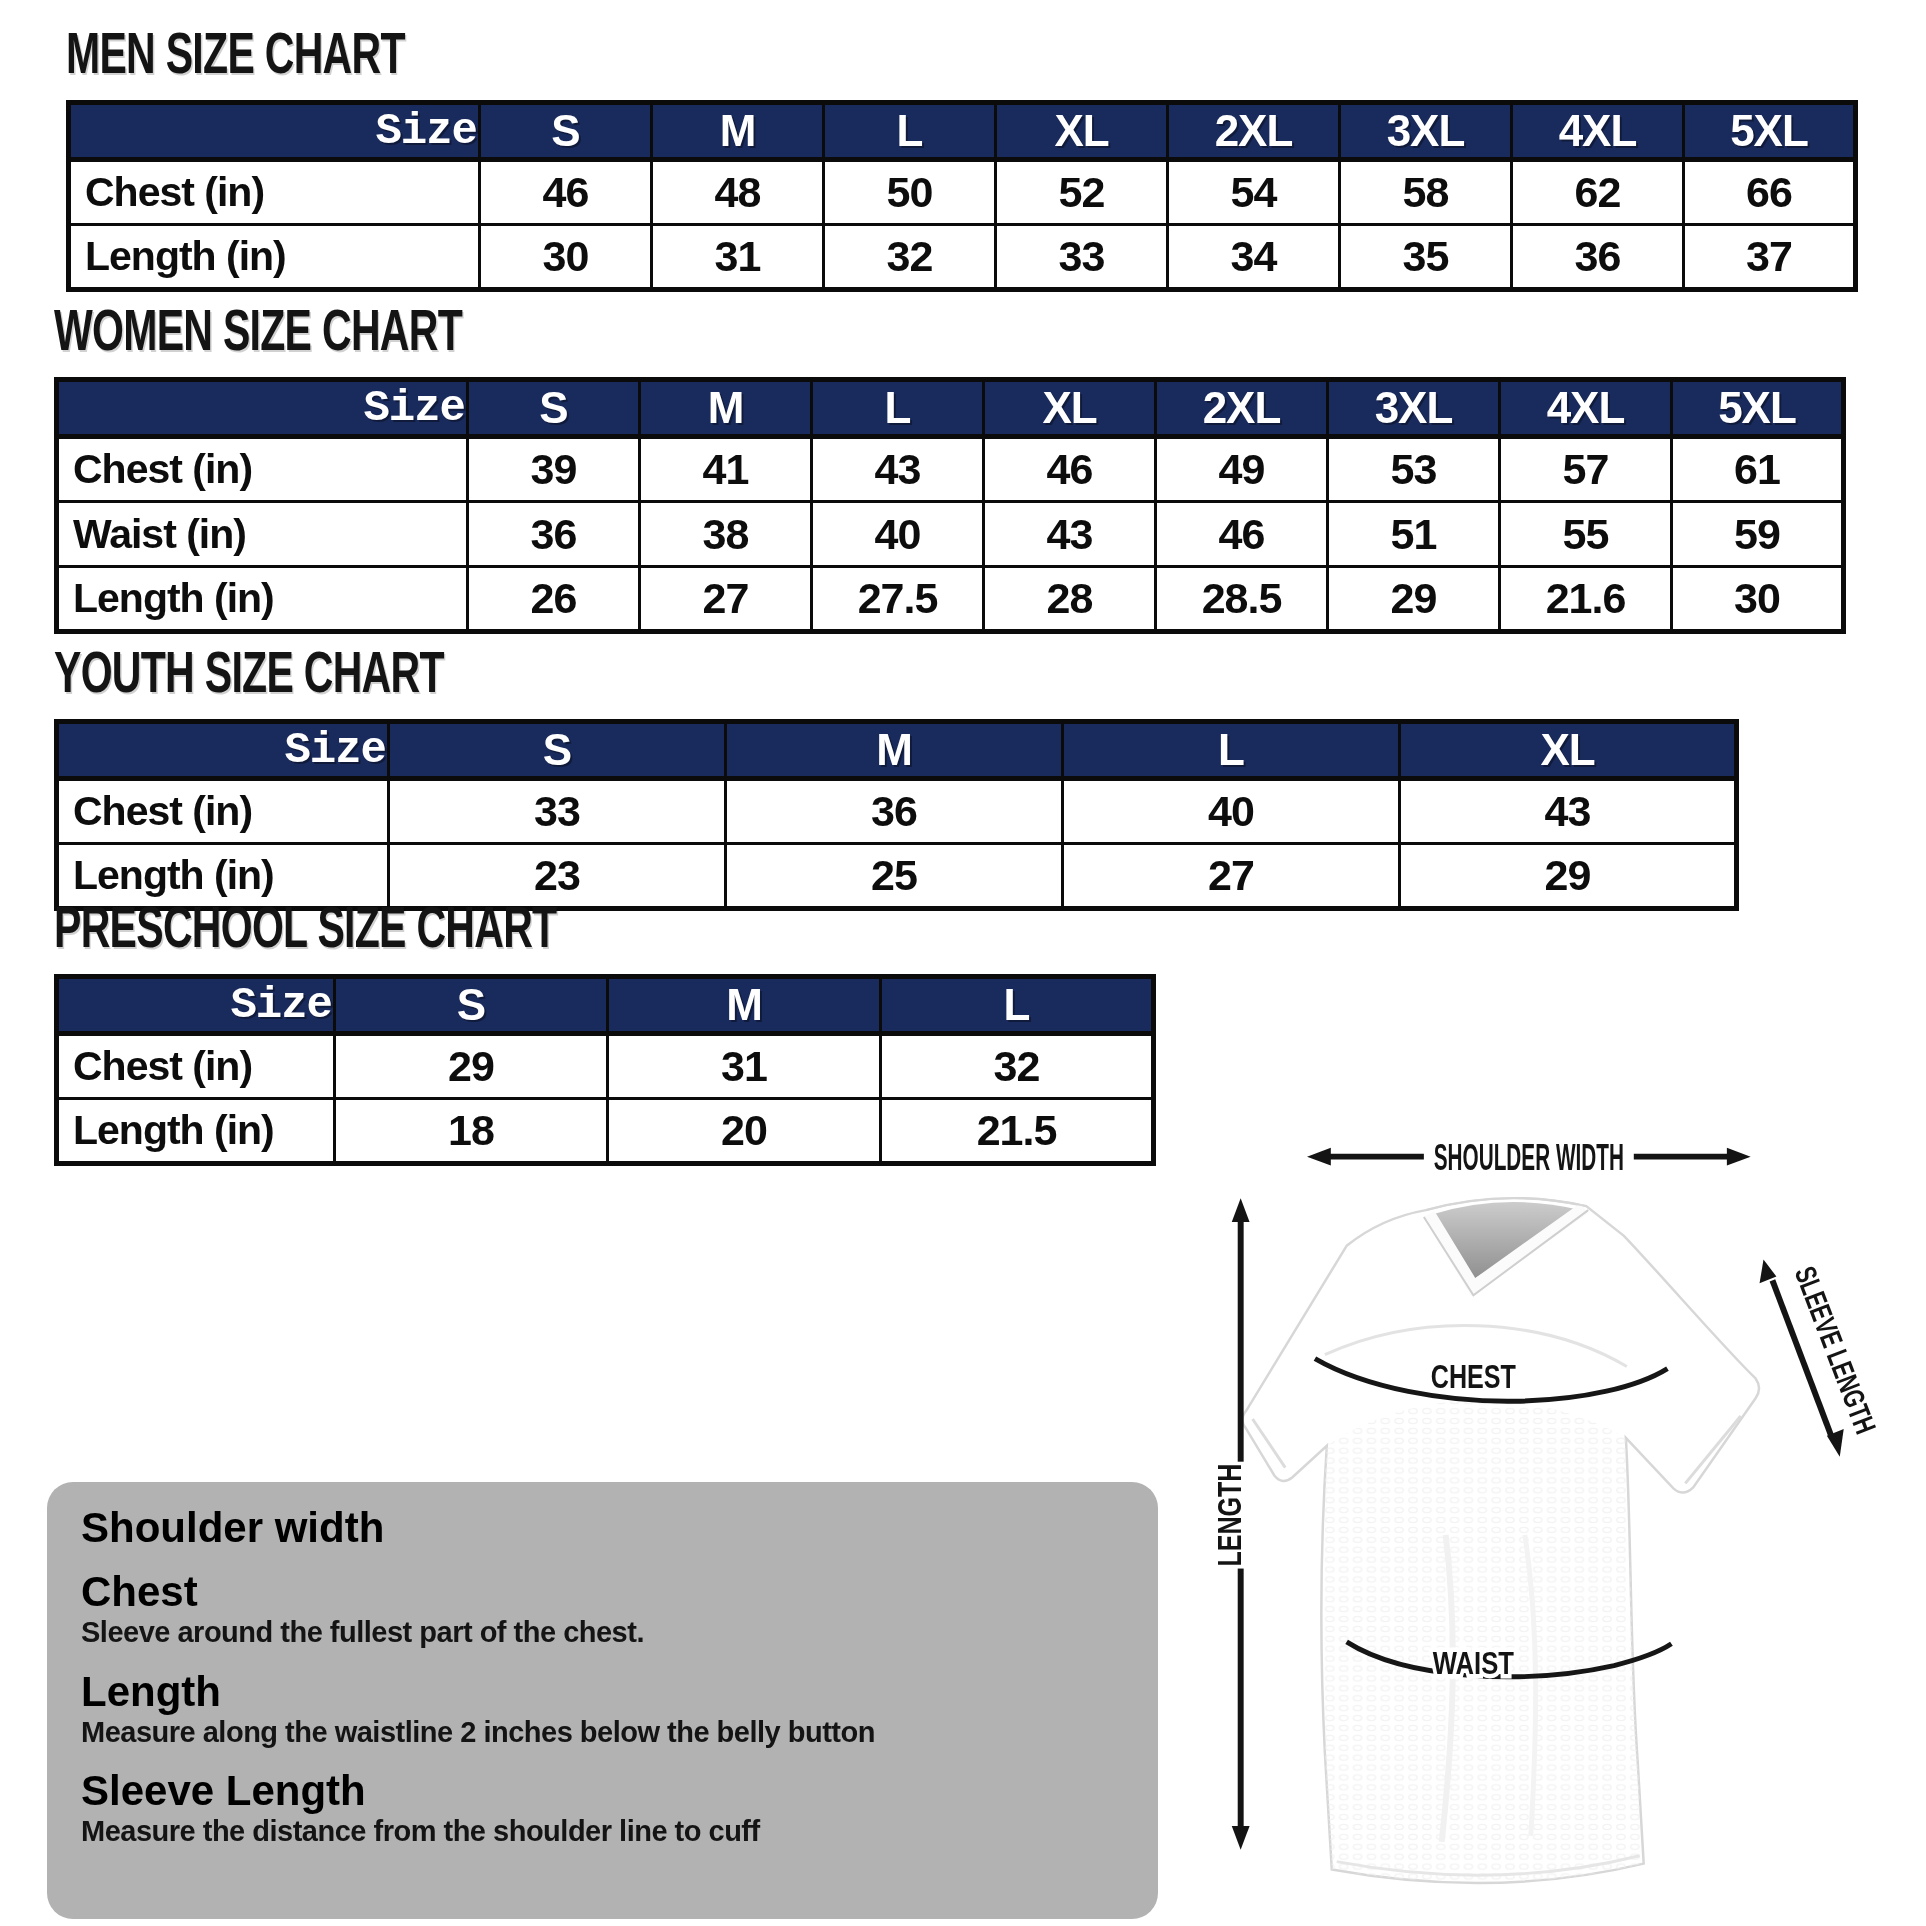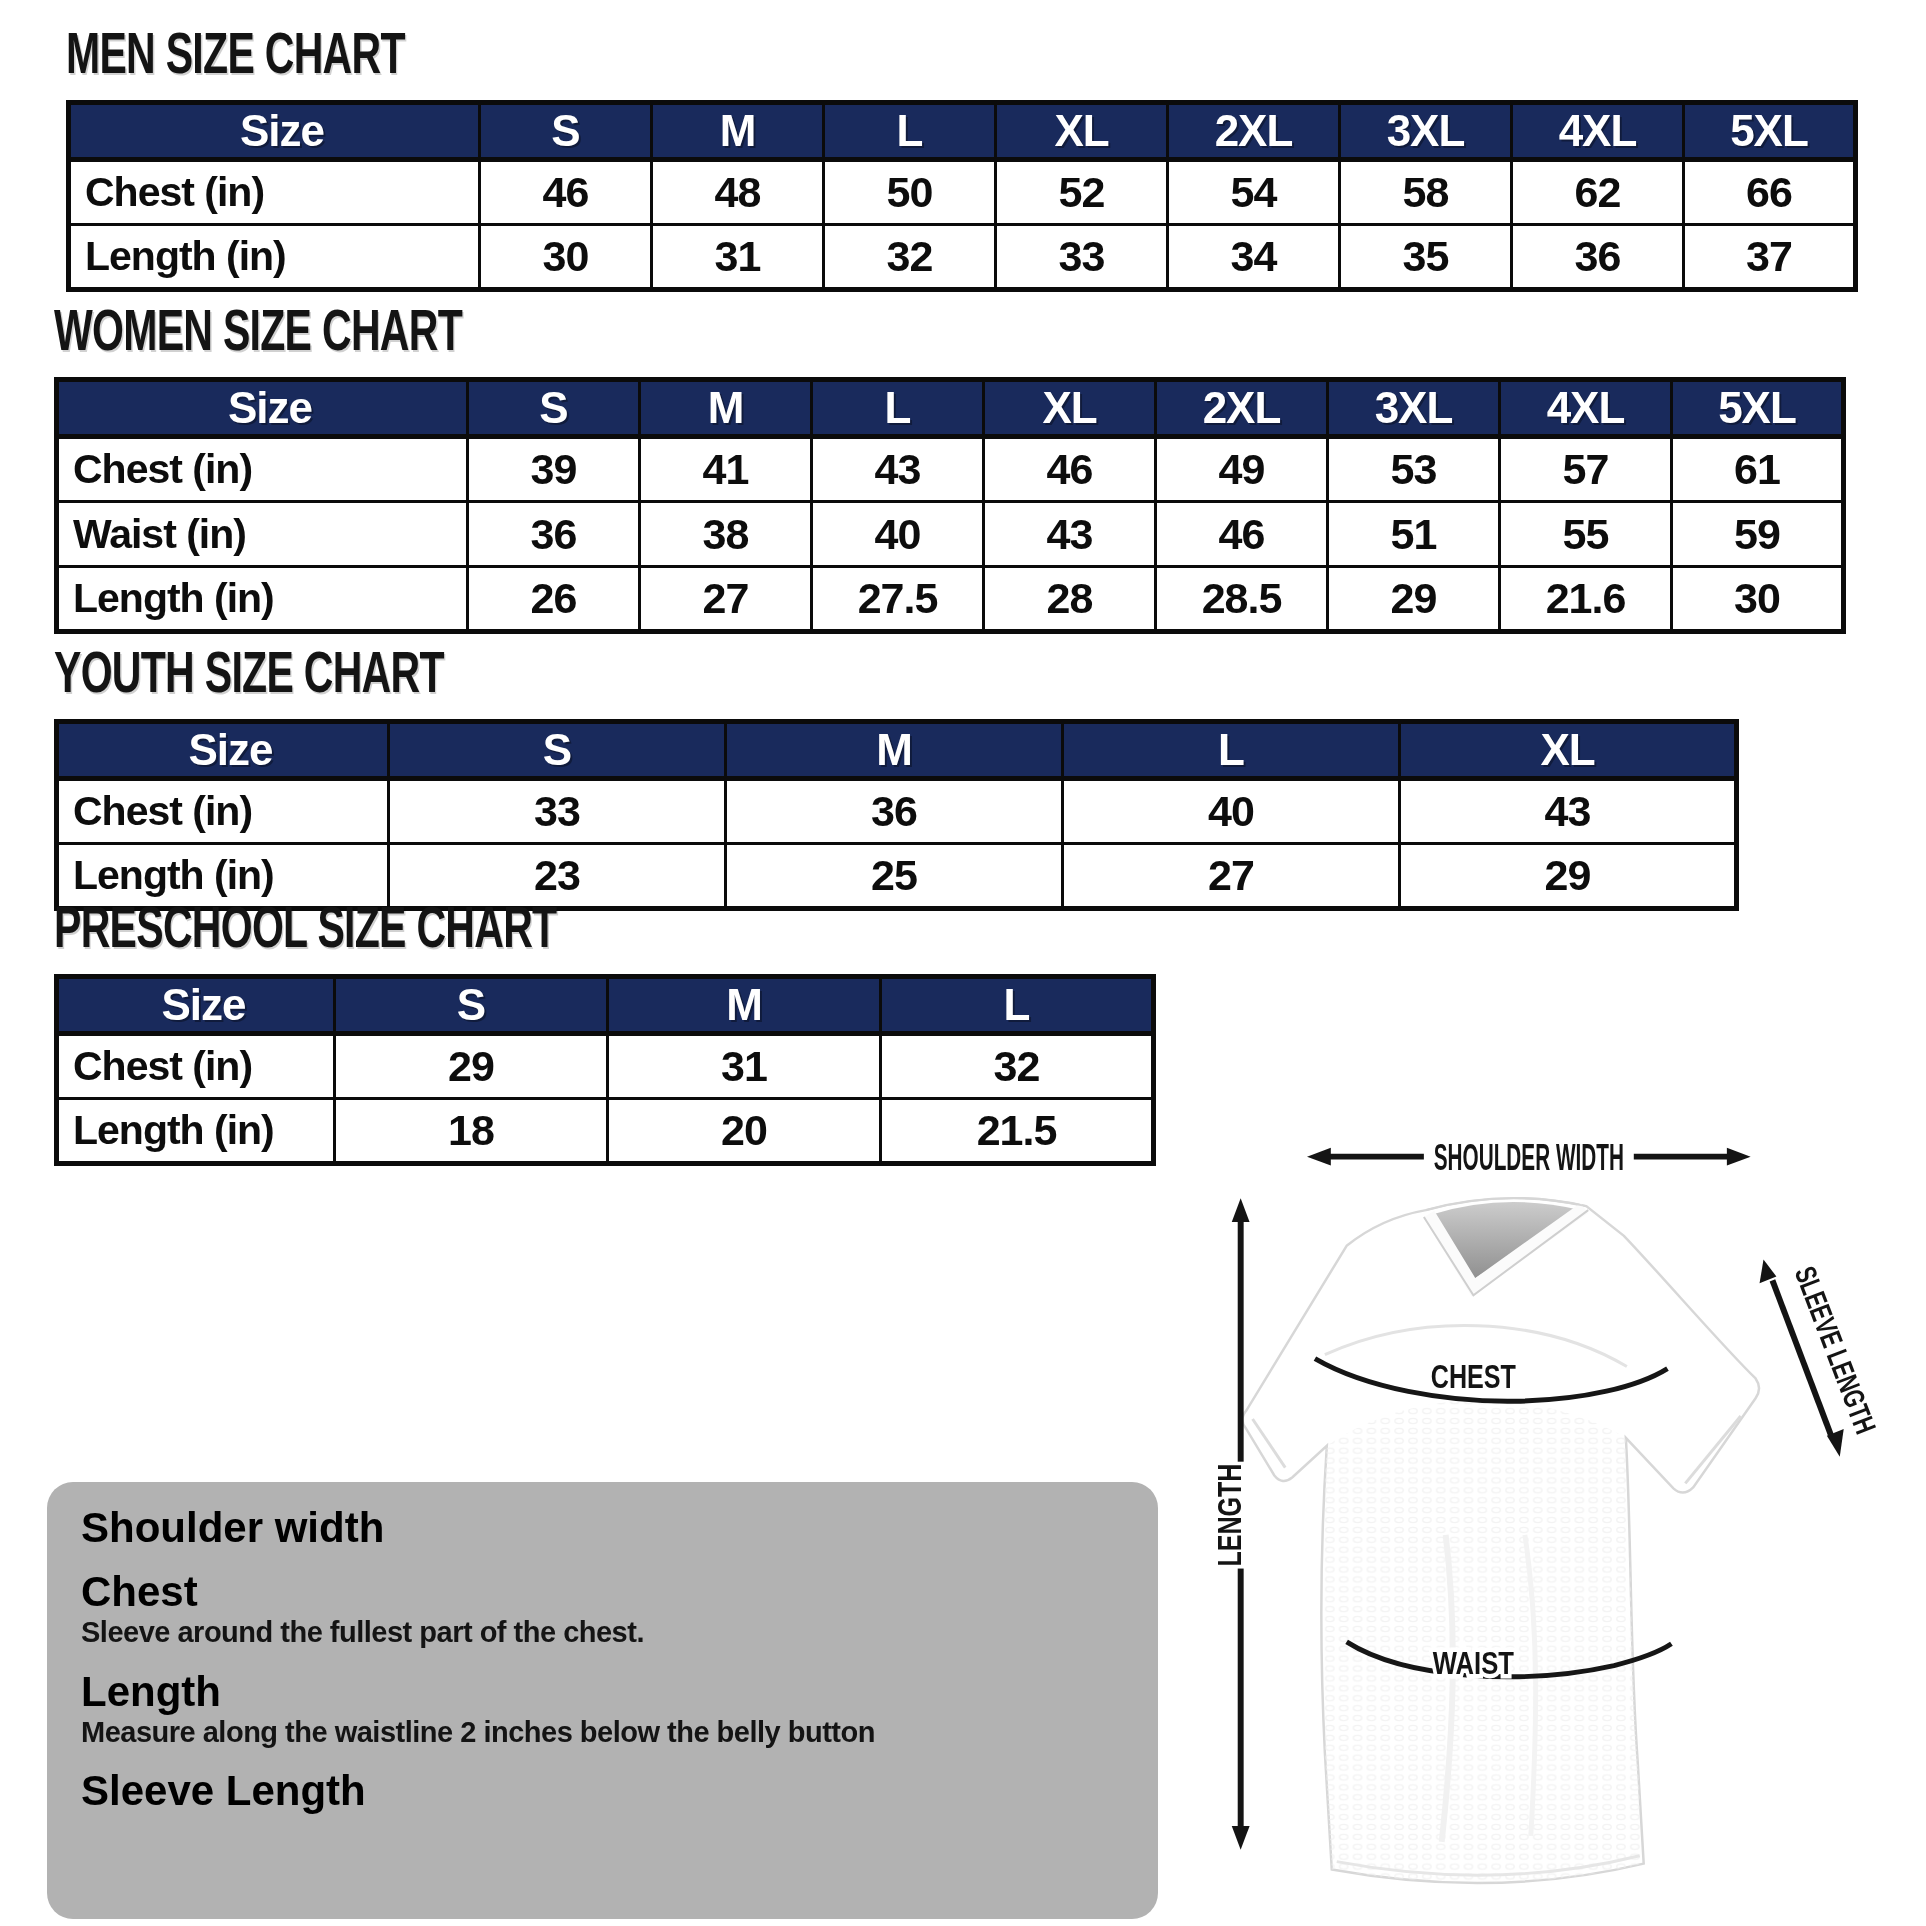--- a/index.html
+++ b/index.html
@@ -27,21 +27,21 @@
   }
   table.size-table th,table.size-table td{
     border:3px solid var(--border);overflow:hidden;white-space:nowrap;
   }
   table.size-table th{
     background:var(--navy);color:#ffffff;font-size:44px;font-weight:700;
     letter-spacing:-1px;height:57px;text-align:center;
     text-shadow:2px 2px 0 rgba(0,0,0,0.35);
     border-bottom:5px solid var(--border);
   }
-  table.size-table th.label-col{text-align:center;padding-left:16px;}
+  table.size-table th.label-col{text-align:right;padding-left:16px;font-family:Liberation Mono, monospace;}
   table.size-table td{
     font-size:43px;font-weight:700;letter-spacing:-1px;height:65px;
     text-align:center;color:#0d0d0d;
   }
   table.size-table td.row-label{text-align:left;padding-left:14px;font-size:41px;}
   
   col.c-label-lg{width:411px;} col.c-data-lg{width:172px;}
   col.c-label-md{width:332px;} col.c-data-md{width:337px;}
   col.c-label-sm{width:278px;} col.c-data-sm{width:273px;}
 
@@ -260,20 +260,21 @@
   </table>
 </div>
 
 <div class="section" id="guide-box">
   <div class="guide-term">Shoulder width</div>
   <div class="guide-term">Chest</div>
   <div class="guide-def">Sleeve around the fullest part of the chest.</div>
   <div class="guide-term">Length</div>
   <div class="guide-def">Measure along the waistline 2 inches below the belly button</div>
   <div class="guide-term">Sleeve Length</div>
+  <div class="guide-def">Measure the distance from the shoulder line to cuff</div>
 </div>
 
 <div class="section" id="diagram">
   <svg viewBox="0 0 736 816" xmlns="http://www.w3.org/2000/svg">
     <defs>
       <linearGradient id="collarShade" x1="0" y1="0" x2="0" y2="1">
         <stop offset="0" stop-color="#cccccc"></stop>
         <stop offset="1" stop-color="#8f8f8f"></stop>
       </linearGradient>
       <pattern id="mesh" width="14" height="10" patternUnits="userSpaceOnUse">

